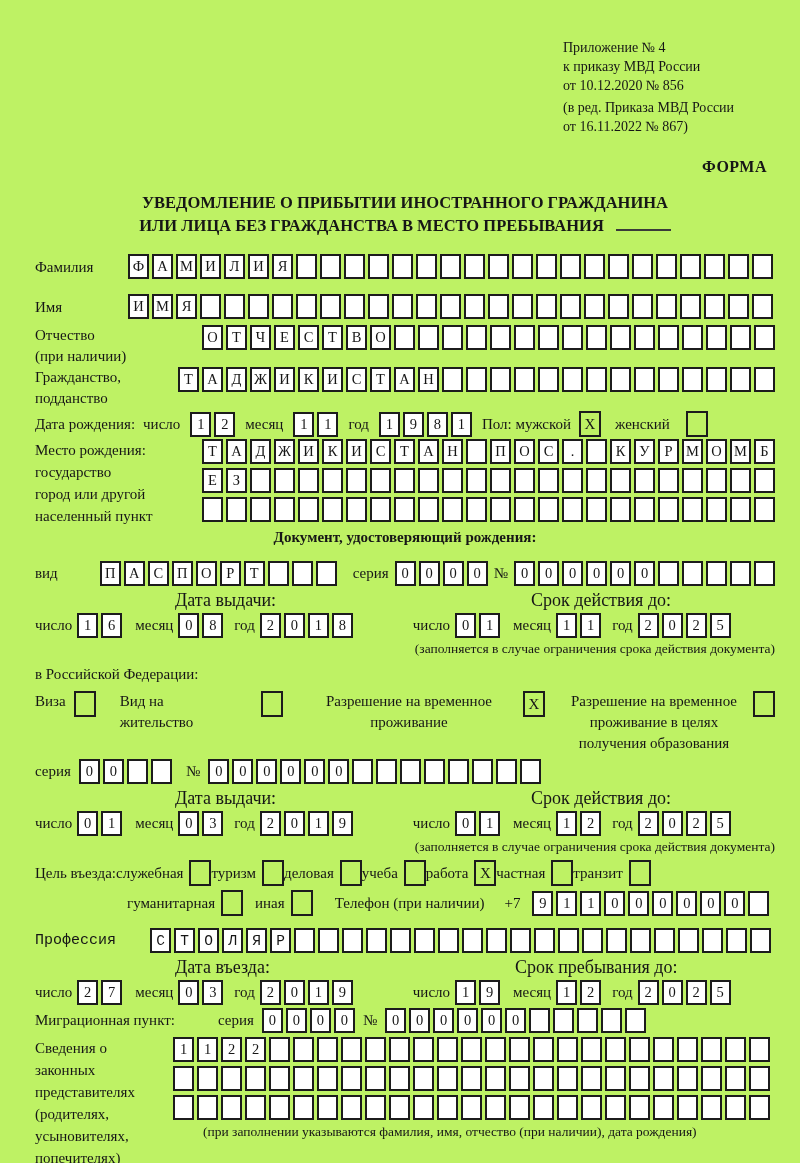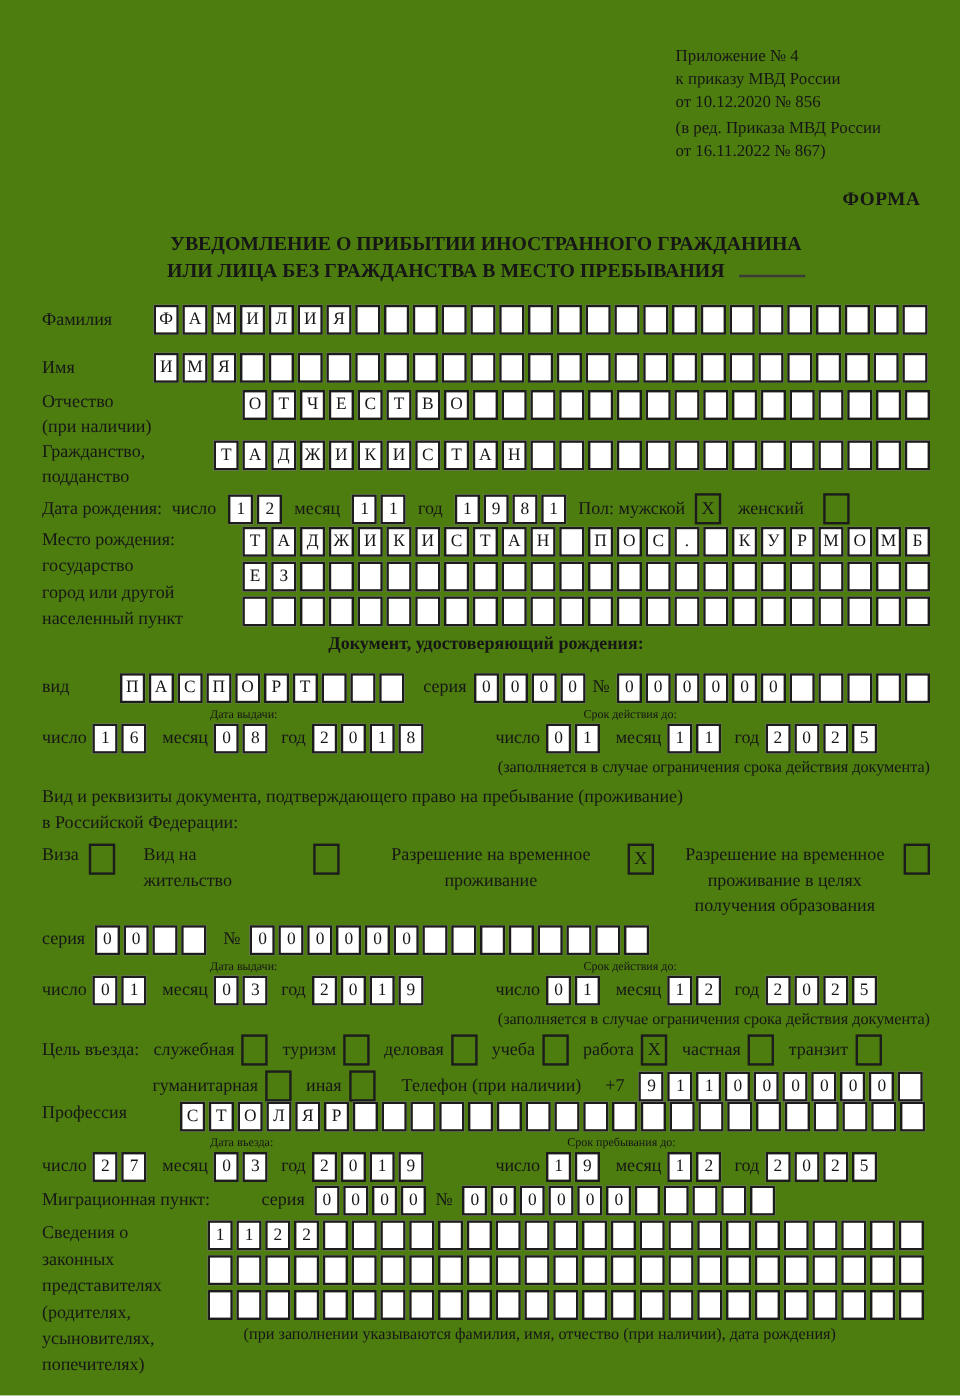--- a/index.html
+++ b/index.html
@@ -1,18 +1,18 @@
 <!DOCTYPE html>
 <html lang="ru"><head>
 <meta charset="utf-8">
 <style>
   * { margin:0; padding:0; box-sizing:border-box; }
   html,body { background:#ffffff; }
   body { font-family:"Liberation Serif","DejaVu Serif",serif; color:#161616; }
-  .page { width:800px; height:1163px; background:#4d7c0f; padding:38px 25px 0 35px; overflow:hidden; position:relative; }
+  .page { width:800px; height:1163px; background:#bef264; padding:38px 25px 0 35px; overflow:hidden; position:relative; }
 
   .appendix { margin-left:528px; font-size:14px; line-height:19px; }
   .appendix .rev { margin-top:3px; }
   .forma { text-align:right; margin-right:8px; margin-top:22px; font-weight:bold; font-size:16px; letter-spacing:.5px; }
 
   .title { text-align:center; font-weight:bold; font-size:16.5px; line-height:23px; margin-top:15px; }
   .title .uline { display:inline-block; width:55px; border-bottom:2.5px solid #3a3a3a; height:13px; margin-left:12px; }
 
   .sec-head { margin-top:19px; font-weight:bold; font-size:15px; letter-spacing:.2px; }
 
@@ -34,38 +34,38 @@
   .r-birth .cells { margin:0 2px; }
 
   .r-place { margin-top:2px; }  .r-place .lab { width:170px; line-height:22px; }
   .stack > .cells { margin-bottom:4px; }
 
   .doc-head { text-align:center; font-weight:bold; font-size:15px; margin-top:2px; }
 
   .r-kind { margin-top:15px; align-items:center; gap:6px; font-size:15px; }
   .r-kind .gap1 { width:38px; }
 
-  .dates-hdr { display:flex; font-size:10px; margin-top:4px; }
+  .dates-hdr { display:flex; font-size:18px; margin-top:4px; }
   .dates-row { display:flex; align-items:center; font-size:15px; margin-top:2px; }
   .dgroup { display:flex; align-items:center; gap:5px; }
   .note { font-size:13.5px; text-align:right; margin-top:3px; }
 
   .intro { font-size:15px; line-height:22px; margin-top:6px; }
 
   .r-opts { margin-top:6px; display:flex; align-items:flex-start; }
   .opt { display:flex; align-items:flex-start; gap:8px; }
   .opt .olab { font-size:15px; line-height:21px; }
   .opt .center { text-align:center; }
 
   .r-series { margin-top:5px; align-items:center; gap:8px; font-size:15px; }
 
-  .r-purpose { margin-top:5px; display:flex; align-items:center; gap:12px; font-size:15px; flex-wrap:nowrap; }
+  .r-purpose { margin-top:5px; display:flex; align-items:center; font-size:15px; flex-wrap:nowrap; }
   .pair { display:flex; align-items:center; gap:6px; }
   .r-phone { margin-top:4px; display:flex; align-items:center; gap:12px; font-size:15px; margin-left:92px; }
-  .r-prof { margin-top:0; align-items:flex-start; }  .r-prof .lab { width:115px; }
+  .r-prof { margin-top:12px; align-items:center;font-family:Liberation Mono, monospace; }  .r-prof .lab { width:115px; }
 
   .r-mig { margin-top:3px; align-items:center; gap:8px; font-size:15px; }
   .r-rep { margin-top:4px; }  .r-rep .lab { width:138px; line-height:22px; }
   .rep-note { font-size:13.5px; margin-top:4px; margin-left:30px; }
 </style>
 </head>
 <body>
 
 <div class="page">
 
@@ -412,21 +412,20 @@
           <div class="cell">2</div>
           <div class="cell">0</div>
           <div class="cell">2</div>
           <div class="cell">5</div>
         </div>
     </div>
   </div>
   <div class="note">(заполняется в случае ограничения срока действия документа)</div>
 
   <div class="intro">
-    <div>Вид и реквизиты документа, подтверждающего право на пребывание (проживание)</div>
     <div>в Российской Федерации:</div>
   </div>
 
   <div class="r-opts">
     <div class="opt">
       <div class="olab">Виза</div>
       <div class="chk"></div>
     </div>
     <div class="opt" style="margin-left:24px">
       <div class="olab">Вид на жительство</div>

